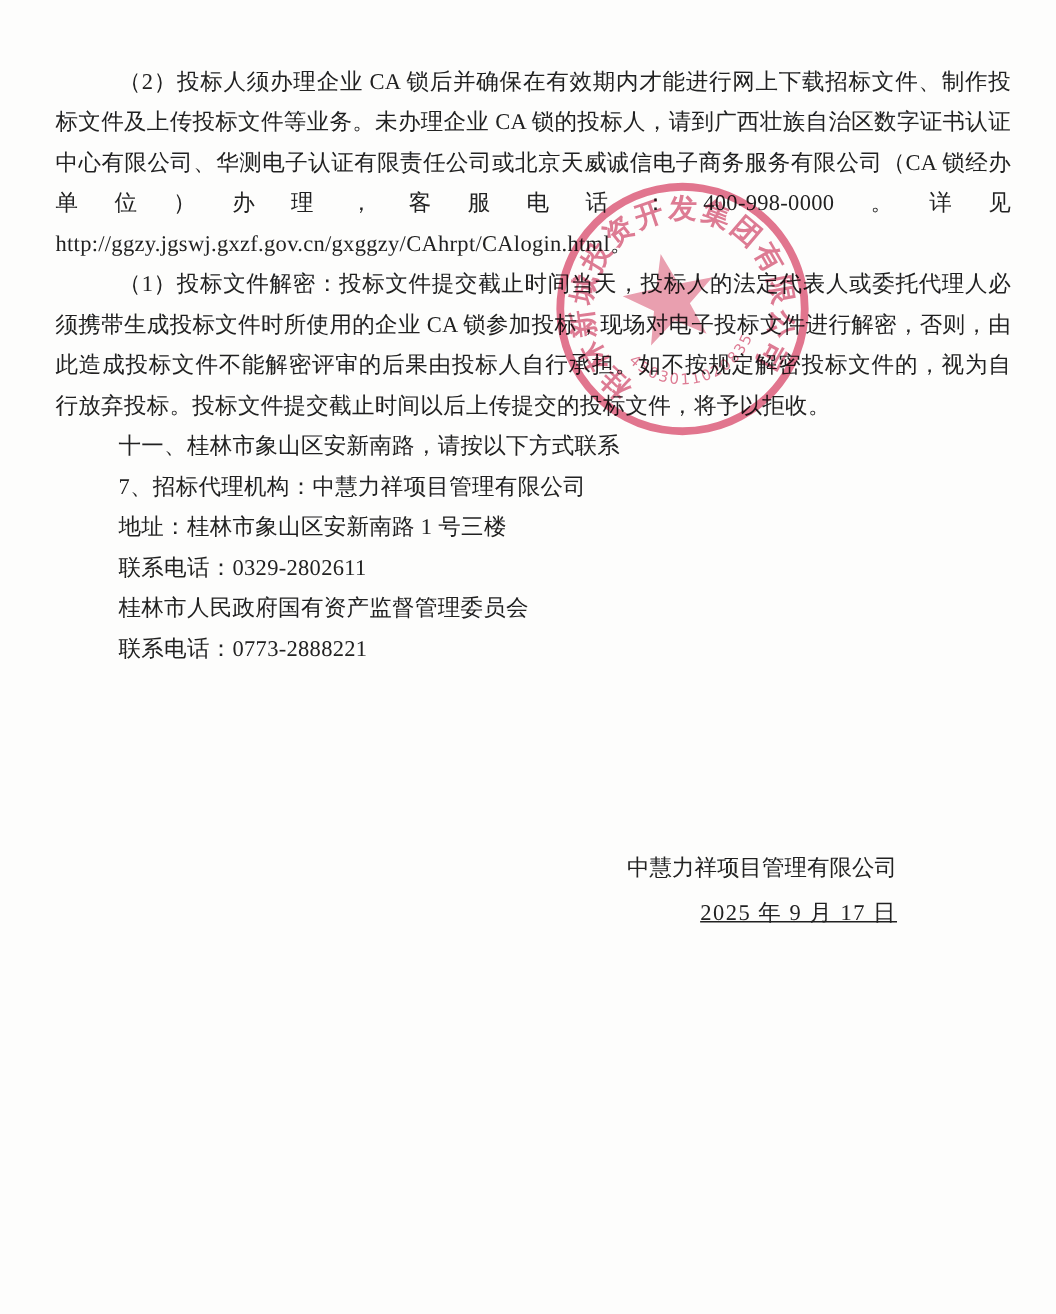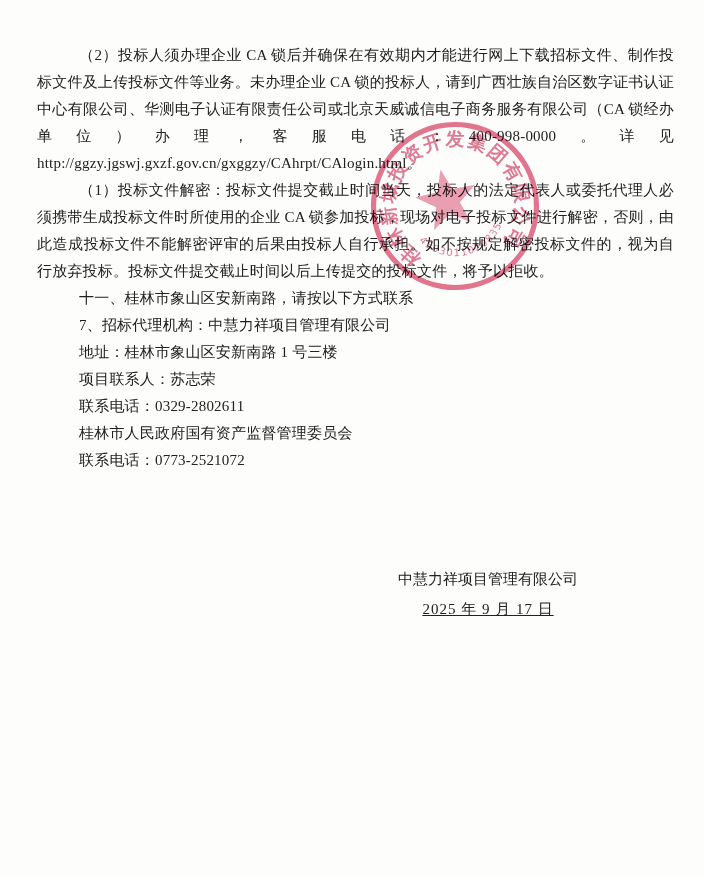--- a/index.html
+++ b/index.html
@@ -28,21 +28,21 @@
   }
   .content p {
     margin: 0;
     text-indent: 2.8em;
   }
   .signature {
     position: absolute;
     top: 566px;
     right: 106px;
     width: 220px;
-    text-align: center;
+    text-align: right;
     font-size: 15px;
     line-height: 27px;
   }
   .signature .sig-date {
     margin-top: 3px;
     letter-spacing: 1px;
     text-decoration: underline;
   }
   .seal {
     position: absolute;
@@ -76,24 +76,23 @@
 <body>
 
 <div class="page">
 
   <div class="content">
     <p>（2）投标人须办理企业 CA 锁后并确保在有效期内才能进行网上下载招标文件、制作投标文件及上传投标文件等业务。未办理企业 CA 锁的投标人，请到广西壮族自治区数字证书认证中心有限公司、华测电子认证有限责任公司或北京天威诚信电子商务服务有限公司（CA 锁经办单位）办理，客服电话：400-998-0000。详见 http://ggzy.jgswj.gxzf.gov.cn/gxggzy/CAhrpt/CAlogin.html。</p>
     <p>（1）投标文件解密：投标文件提交截止时间当天，投标人的法定代表人或委托代理人必须携带生成投标文件时所使用的企业 CA 锁参加投标，现场对电子投标文件进行解密，否则，由此造成投标文件不能解密评审的后果由投标人自行承担。如不按规定解密投标文件的，视为自行放弃投标。投标文件提交截止时间以后上传提交的投标文件，将予以拒收。</p>
     <p>十一、桂林市象山区安新南路，请按以下方式联系</p>
     <p>7、招标代理机构：中慧力祥项目管理有限公司</p>
     <p>地址：桂林市象山区安新南路 1 号三楼</p>
-    <p>项目联系人：苏志荣</p>
     <p>联系电话：0329-2802611</p>
     <p>桂林市人民政府国有资产监督管理委员会</p>
-    <p>联系电话：0773-2521072</p>
+    <p>联系电话：0773-2888221</p>
   </div>
 
   <div class="signature">
     <div class="sig-company">中慧力祥项目管理有限公司</div>
     <div class="sig-date">2025 年 9 月 17 日</div>
   </div>
 
   <div class="seal">
     <svg viewBox="0 0 190 190" xmlns="http://www.w3.org/2000/svg">
       <defs>

